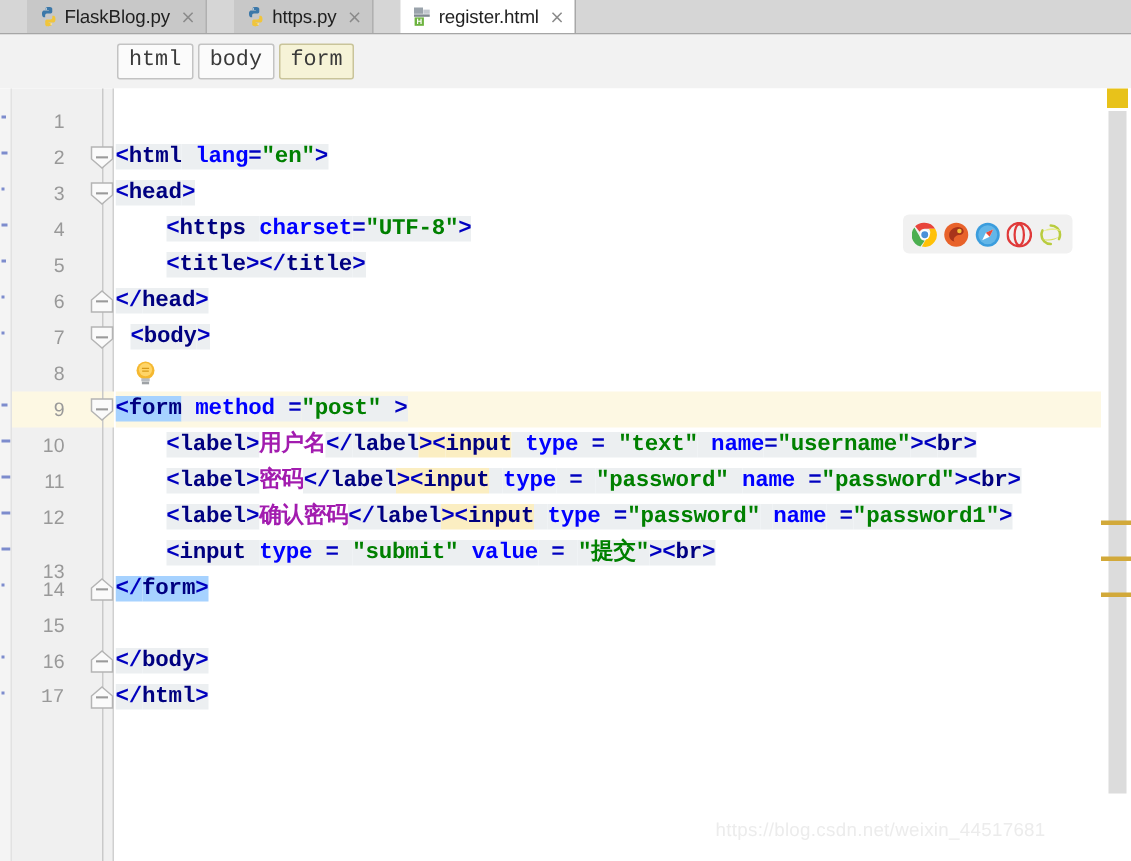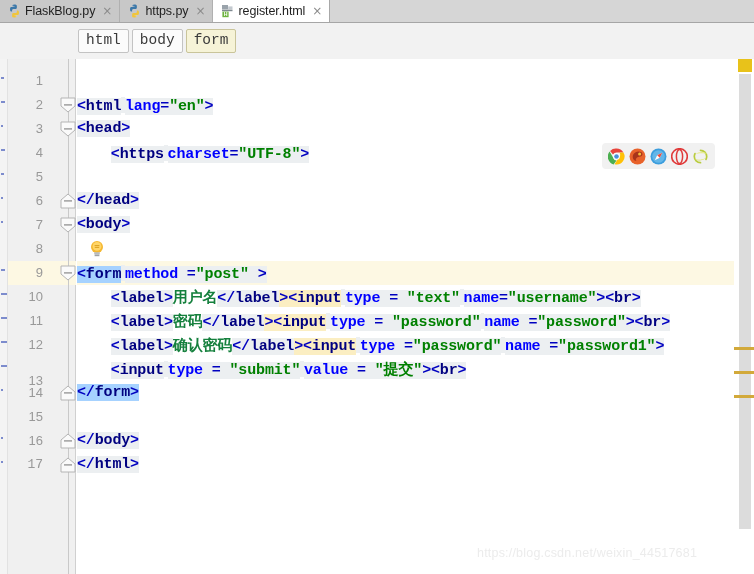--- a/index.html
+++ b/index.html
@@ -18,21 +18,21 @@
     background: #d6d6d6;
     display: flex; align-items: stretch;
     border-bottom: 1px solid #a6a6a6;
   }
   .tab {
     display: flex; align-items: center; gap: 4px;
     padding: 0 7px 0 8px;
     font-size: 12.5px; color: #1f1f1f;
     background: #c8c8c8;
     border-right: 1px solid #b0b0b0;
-    cursor: default; white-space: nowrap;
+    cursor: default; white-space: nowrap; margin-left: 18px;
   }
   .tab.active { background: #ffffff; border-right: 1px solid #a8a8a8; }
   .tab-label { letter-spacing: -0.1px; }
   .tab-close {
     font-size: 12px; color: #8a8a8a; margin-left: 3px; line-height: 1;
     font-family: "DejaVu Sans", sans-serif;
   }
   .tabbar-rest { flex: 1; background: #d6d6d6; }
 
   .icon-py { width: 13px; height: 14px; position: relative; flex: 0 0 auto; }
@@ -108,21 +108,21 @@
     height: 24px; line-height: 24px;
     font-family: "Liberation Mono", monospace;
     font-size: 15px; font-weight: bold;
     letter-spacing: -0.15px;
   }
   .tok { }
   .t-punct { color: #0000c0; }      
   .t-tag   { color: #000080; }      
   .t-attr  { color: #0000ff; text-align: center; }      
   .t-val   { color: #008000; }      
-  .t-text  { color: #15803d; font-weight: bold; font-family: Liberation Serif, serif; }
+  .t-text  { color: #a21caf; font-weight: bold; }
   .t-doct  { color: #000000; }
   .bg-tag  { background: #eceff1; }
   .bg-brace{ background: #fbeec2; }
   .bg-sel  { background: #a6d2ff; }
   .bg-txt  { background: #ffffff; }
 
   
   .stripe {
     position: absolute; right: 0; top: 0; width: 20px; height: 515px;
     background: #ffffff;
@@ -248,22 +248,23 @@
         <div class="linenum" style="top: 346px;">15</div>
         <div class="linenum" style="top: 370px; text-align: right;">16</div>
         <div class="linenum" style="top: 394px; font-family: Liberation Mono, monospace;">17</div>
       </div>
     <div class="fold-rail"></div>
     <div class="code" id="code">
         <div class="cur-line-hl" style="top: 202px;"></div>
         <div class="line" style="top: 34px; left: 0px;"><span class="tok t-punct bg-tag">&lt;</span><span class="tok t-tag bg-tag">html</span><span class="tok t-text bg-tag"> </span><span class="tok t-attr bg-tag">lang</span><span class="tok t-punct bg-tag">=</span><span class="tok t-val bg-tag">"en"</span><span class="tok t-punct bg-tag">&gt;</span></div>
         <div class="line" style="top: 58px; left: 0px;"><span class="tok t-punct bg-tag">&lt;</span><span class="tok t-tag bg-tag">head</span><span class="tok t-punct bg-tag">&gt;</span></div>
         <div class="line" style="top: 82px; left: 33.8px;"><span class="tok t-punct bg-tag">&lt;</span><span class="tok t-tag bg-tag">https</span><span class="tok t-text bg-tag"> </span><span class="tok t-attr bg-tag">charset</span><span class="tok t-punct bg-tag">=</span><span class="tok t-val bg-tag">"UTF-8"</span><span class="tok t-punct bg-tag">&gt;</span></div>
+        <div class="line" style="top: 106px; left: 33.8px;"><span class="tok t-punct bg-tag">&lt;</span><span class="tok t-tag bg-tag">title</span><span class="tok t-punct bg-tag">&gt;&lt;/</span><span class="tok t-tag bg-tag">title</span><span class="tok t-punct bg-tag">&gt;</span></div>
         <div class="line" style="top: 130px; left: 0px;"><span class="tok t-punct bg-tag">&lt;/</span><span class="tok t-tag bg-tag">head</span><span class="tok t-punct bg-tag">&gt;</span></div>
-        <div class="line" style="top: 154px; left: 0px;"><span class="tok t-punct bg-tag">&lt;</span><span class="tok t-tag bg-tag">body</span><span class="tok t-punct bg-tag">&gt;</span></div>
+        <div class="line" style="top: 154px; left: 0px; padding-left: 10px;"><span class="tok t-punct bg-tag">&lt;</span><span class="tok t-tag bg-tag">body</span><span class="tok t-punct bg-tag">&gt;</span></div>
         <div class="line" style="top: 178px; left: 0px;"></div>
         <div class="line" style="top: 202px; left: 0px;"><span class="tok t-punct bg-sel">&lt;</span><span class="tok t-tag bg-sel">form</span><span class="tok t-text bg-tag"> </span><span class="tok t-attr bg-tag">method</span><span class="tok t-punct bg-tag"> =</span><span class="tok t-val bg-tag">"post"</span><span class="tok t-punct bg-tag"> &gt;</span></div>
         <div class="line" style="top: 226px; left: 33.8px;"><span class="tok t-punct bg-tag">&lt;</span><span class="tok t-tag bg-tag">label</span><span class="tok t-punct bg-tag">&gt;</span><span class="tok t-text bg-txt">用户名</span><span class="tok t-punct bg-tag">&lt;/</span><span class="tok t-tag bg-tag">label</span><span class="tok t-punct bg-brace">&gt;&lt;</span><span class="tok t-tag bg-brace">input</span><span class="tok t-text bg-tag"> </span><span class="tok t-attr bg-tag">type</span><span class="tok t-punct bg-tag"> = </span><span class="tok t-val bg-tag">"text"</span><span class="tok t-text bg-tag"> </span><span class="tok t-attr bg-tag">name</span><span class="tok t-punct bg-tag">=</span><span class="tok t-val bg-tag">"username"</span><span class="tok t-punct bg-tag">&gt;&lt;</span><span class="tok t-tag bg-tag">br</span><span class="tok t-punct bg-tag">&gt;</span></div>
         <div class="line" style="top: 250px; left: 33.8px;"><span class="tok t-punct bg-tag">&lt;</span><span class="tok t-tag bg-tag">label</span><span class="tok t-punct bg-tag">&gt;</span><span class="tok t-text bg-txt">密码</span><span class="tok t-punct bg-tag">&lt;/</span><span class="tok t-tag bg-tag">label</span><span class="tok t-punct bg-brace">&gt;&lt;</span><span class="tok t-tag bg-brace">input</span><span class="tok t-text bg-tag"> </span><span class="tok t-attr bg-tag">type</span><span class="tok t-punct bg-tag"> = </span><span class="tok t-val bg-tag">"password"</span><span class="tok t-text bg-tag"> </span><span class="tok t-attr bg-tag">name</span><span class="tok t-punct bg-tag"> =</span><span class="tok t-val bg-tag">"password"</span><span class="tok t-punct bg-tag">&gt;&lt;</span><span class="tok t-tag bg-tag">br</span><span class="tok t-punct bg-tag">&gt;</span></div>
         <div class="line" style="top: 274px; left: 33.8px;"><span class="tok t-punct bg-tag">&lt;</span><span class="tok t-tag bg-tag">label</span><span class="tok t-punct bg-tag">&gt;</span><span class="tok t-text bg-txt">确认密码</span><span class="tok t-punct bg-tag">&lt;/</span><span class="tok t-tag bg-tag">label</span><span class="tok t-punct bg-brace">&gt;&lt;</span><span class="tok t-tag bg-brace">input</span><span class="tok t-text bg-tag"> </span><span class="tok t-attr bg-tag">type</span><span class="tok t-punct bg-tag"> =</span><span class="tok t-val bg-tag">"password"</span><span class="tok t-text bg-tag"> </span><span class="tok t-attr bg-tag">name</span><span class="tok t-punct bg-tag"> =</span><span class="tok t-val bg-tag">"password1"</span><span class="tok t-punct bg-tag">&gt;</span></div>
         <div class="line" style="top: 298px; left: 33.8px;"><span class="tok t-punct bg-tag">&lt;</span><span class="tok t-tag bg-tag">input</span><span class="tok t-text bg-tag"> </span><span class="tok t-attr bg-tag">type</span><span class="tok t-punct bg-tag"> = </span><span class="tok t-val bg-tag">"submit"</span><span class="tok t-text bg-tag"> </span><span class="tok t-attr bg-tag">value</span><span class="tok t-punct bg-tag"> = </span><span class="tok t-val bg-tag">"提交"</span><span class="tok t-punct bg-tag">&gt;&lt;</span><span class="tok t-tag bg-tag">br</span><span class="tok t-punct bg-tag">&gt;</span></div>
         <div class="line" style="top: 322px; left: 0px;"><span class="tok t-punct bg-sel">&lt;/</span><span class="tok t-tag bg-sel">form</span><span class="tok t-punct bg-sel">&gt;</span></div>
         <div class="line" style="top: 346px; left: 0px;"></div>
         <div class="line" style="top: 370px; left: 0px;"><span class="tok t-punct bg-tag">&lt;/</span><span class="tok t-tag bg-tag">body</span><span class="tok t-punct bg-tag">&gt;</span></div>
         <div class="line" style="top: 394px; left: 0px;"><span class="tok t-punct bg-tag">&lt;/</span><span class="tok t-tag bg-tag">html</span><span class="tok t-punct bg-tag">&gt;</span></div>

